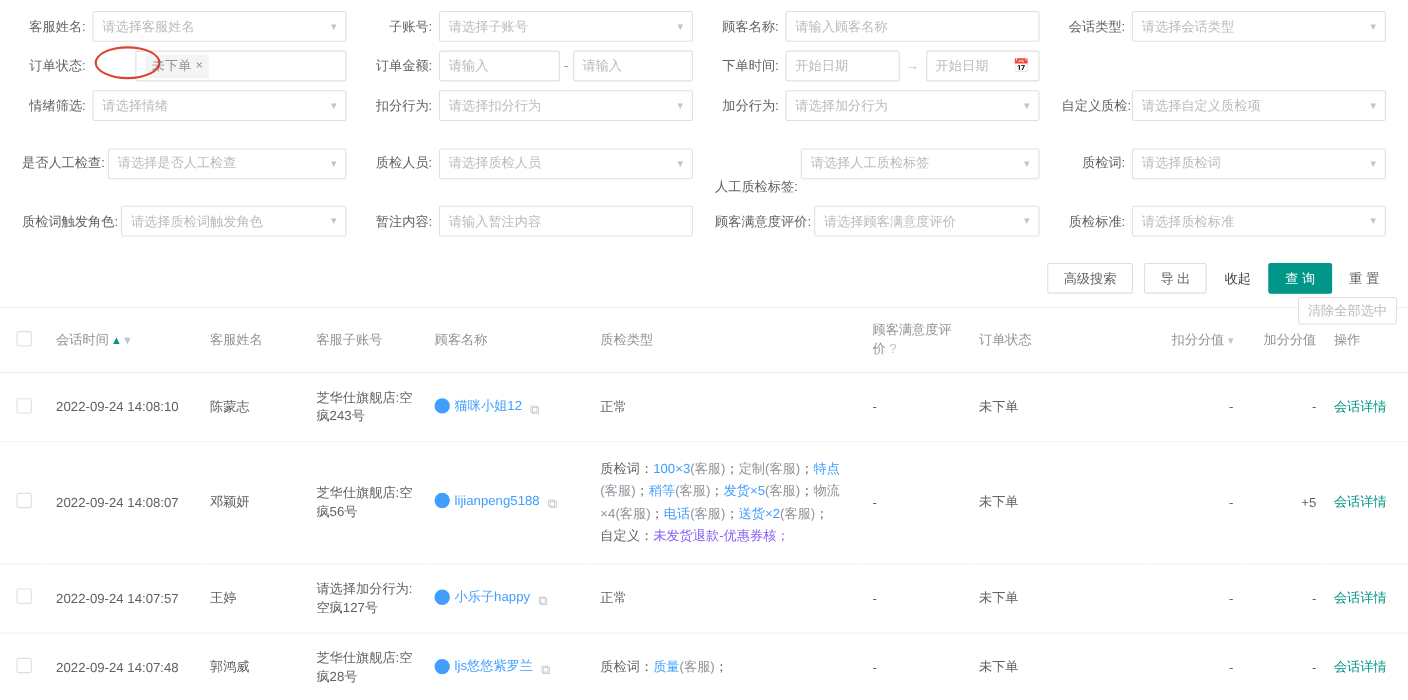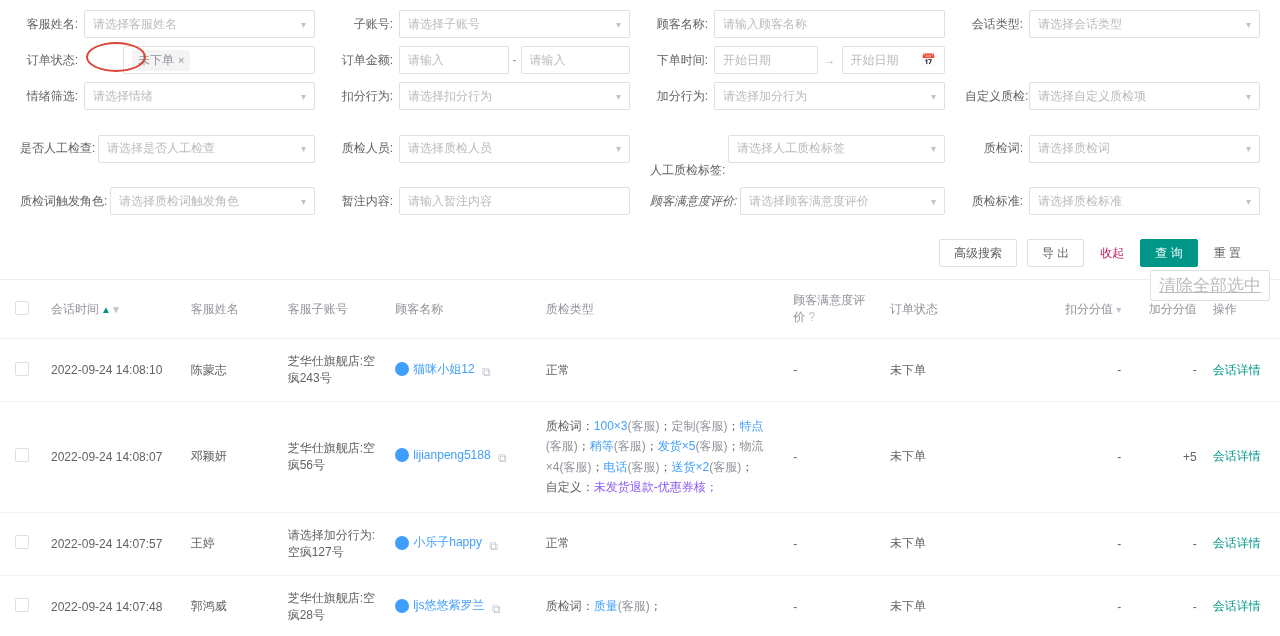--- a/index.html
+++ b/index.html
@@ -12,27 +12,27 @@
 .filter-input.has-caret { justify-content: space-between; }
 .caret { color: #c0c4cc; font-size: 10px; }
 .tag-chip { display: inline-flex; align-items: center; background: #f4f4f5; color: #909399; border-radius: 2px; padding: 2px 6px; font-size: 12px; margin-left: 4px; }
 .tag-close { margin-left: 4px; font-size: 11px; cursor: pointer; }
 .date-split { display: flex; align-items: center; gap: 6px; flex: 1; }
 .date-seg { flex:1; height:28px; border:1px solid #e0e0e0; border-radius:2px; display:flex; align-items:center; padding:0 8px; color:#bbb; }
 .date-arrow { color:#bbb; }
 .range-row { display:flex; align-items:center; gap:4px; flex:1;}
 .range-seg { flex:1; height:28px; border:1px solid #e0e0e0; border-radius:2px; display:flex; align-items:center; padding:0 8px; color:#bbb;}
 .range-dash { color:#909399; }
-.action-row { display:flex; justify-content:flex-end; gap:10px; padding:4px 33px 12px 0; align-items:center; }
+.action-row { display:flex; justify-content:flex-end; gap:10px; padding:4px 20px 12px 0; align-items:center; }
 .btn { height:28px; padding:0 14px; border:1px solid #dcdfe6; background:#fff; border-radius:2px; font-size:12px; color:#606266; display:flex; align-items:center; cursor:pointer;}
 .btn.primary { background:#009688; border-color:#009688; color:#fff; }
-.btn.link { border:none; background:none; color:#be185d; padding:0 6px;}
+.btn.link { border:none; background:none; color:#404040; padding:0 6px;}
 .btn.link.gray { color:#606266; }
 .table-wrap { border-top:1px solid #ebeef5; position:relative; }
-.clear-sel { position:absolute; right:10px; top:-10px; background:#fff; border:1px solid #e0e0e0; color:#bbb; font-size:17px; padding:3px 8px; border-radius:2px;text-decoration:underline;}
+.clear-sel { position:absolute; right:10px; top:-10px; background:#fff; border:1px solid #e0e0e0; color:#bbb; font-size:12px; padding:3px 8px; border-radius:2px;}
 table { width:100%; border-collapse:collapse; table-layout:fixed;}
 thead th { background:#fff; color:#909399; font-weight:500; font-size:12px; text-align:left; padding:12px 8px; border-bottom:1px solid #ebeef5; }
 tbody td { padding:14px 8px; border-bottom:1px solid #f2f2f2; color:#606266; vertical-align:middle; font-size:12px;}
 .chk { width:14px; height:14px; border:1px solid #dcdfe6; border-radius:2px; display:inline-block; }
 .sort-icon { color:#009688; font-size:10px; margin-left:2px; }
 .sort-icon .down { color:#c0c4cc; }
 .cust-name { color:#409eff; display:inline-flex; align-items:center; gap:4px;}
 .cust-ball { width:14px; height:14px; border-radius:50%; background:#409eff; display:inline-block;}
 .copy-icon { color:#c0c4cc; font-size:12px; margin-left:4px;}
 .qc-text { line-height:1.7; }
@@ -182,21 +182,21 @@
           <span class="caret">▾</span>
         </div>
       </div>
     <div class="filter-cell">
         <div class="filter-label">暂注内容:</div>
         <div class="filter-input">
           <span>请输入暂注内容</span>
         </div>
       </div>
     <div class="filter-cell">
-        <div class="filter-label" style="width:90px;font-style:italic;">顾客满意度评价:</div>
+        <div class="filter-label" style="width:90px;">顾客满意度评价:</div>
         <div class="filter-input has-caret">
           <span>请选择顾客满意度评价</span>
           <span class="caret">▾</span>
         </div>
       </div>
     <div class="filter-cell">
         <div class="filter-label">质检标准:</div>
         <div class="filter-input has-caret">
           <span>请选择质检标准</span>
           <span class="caret">▾</span>

